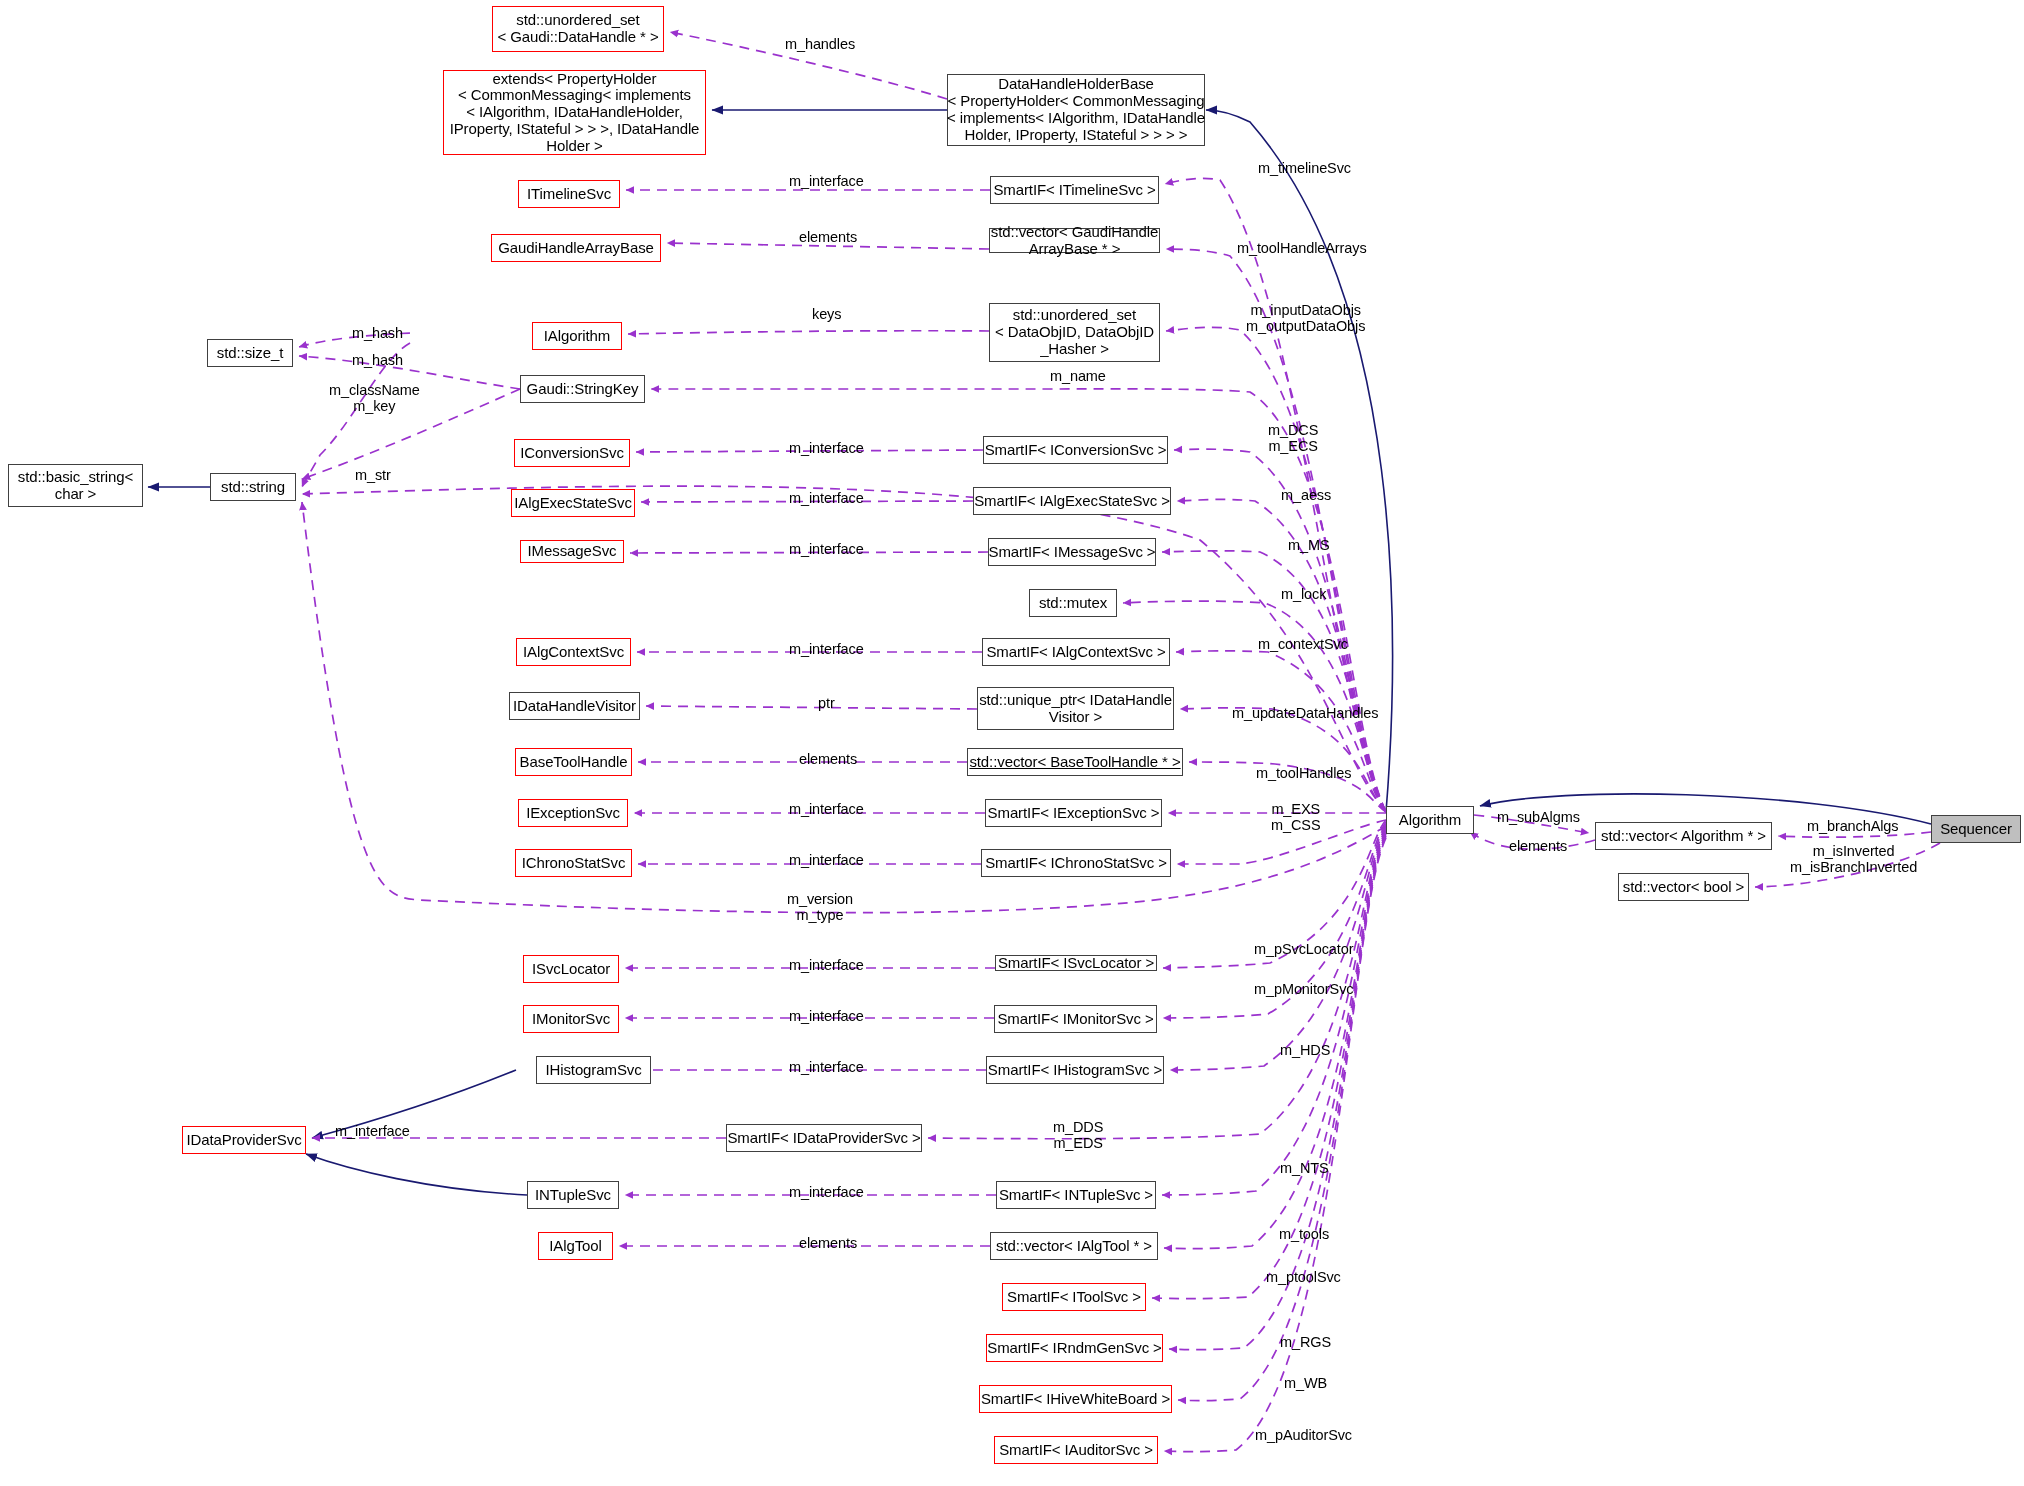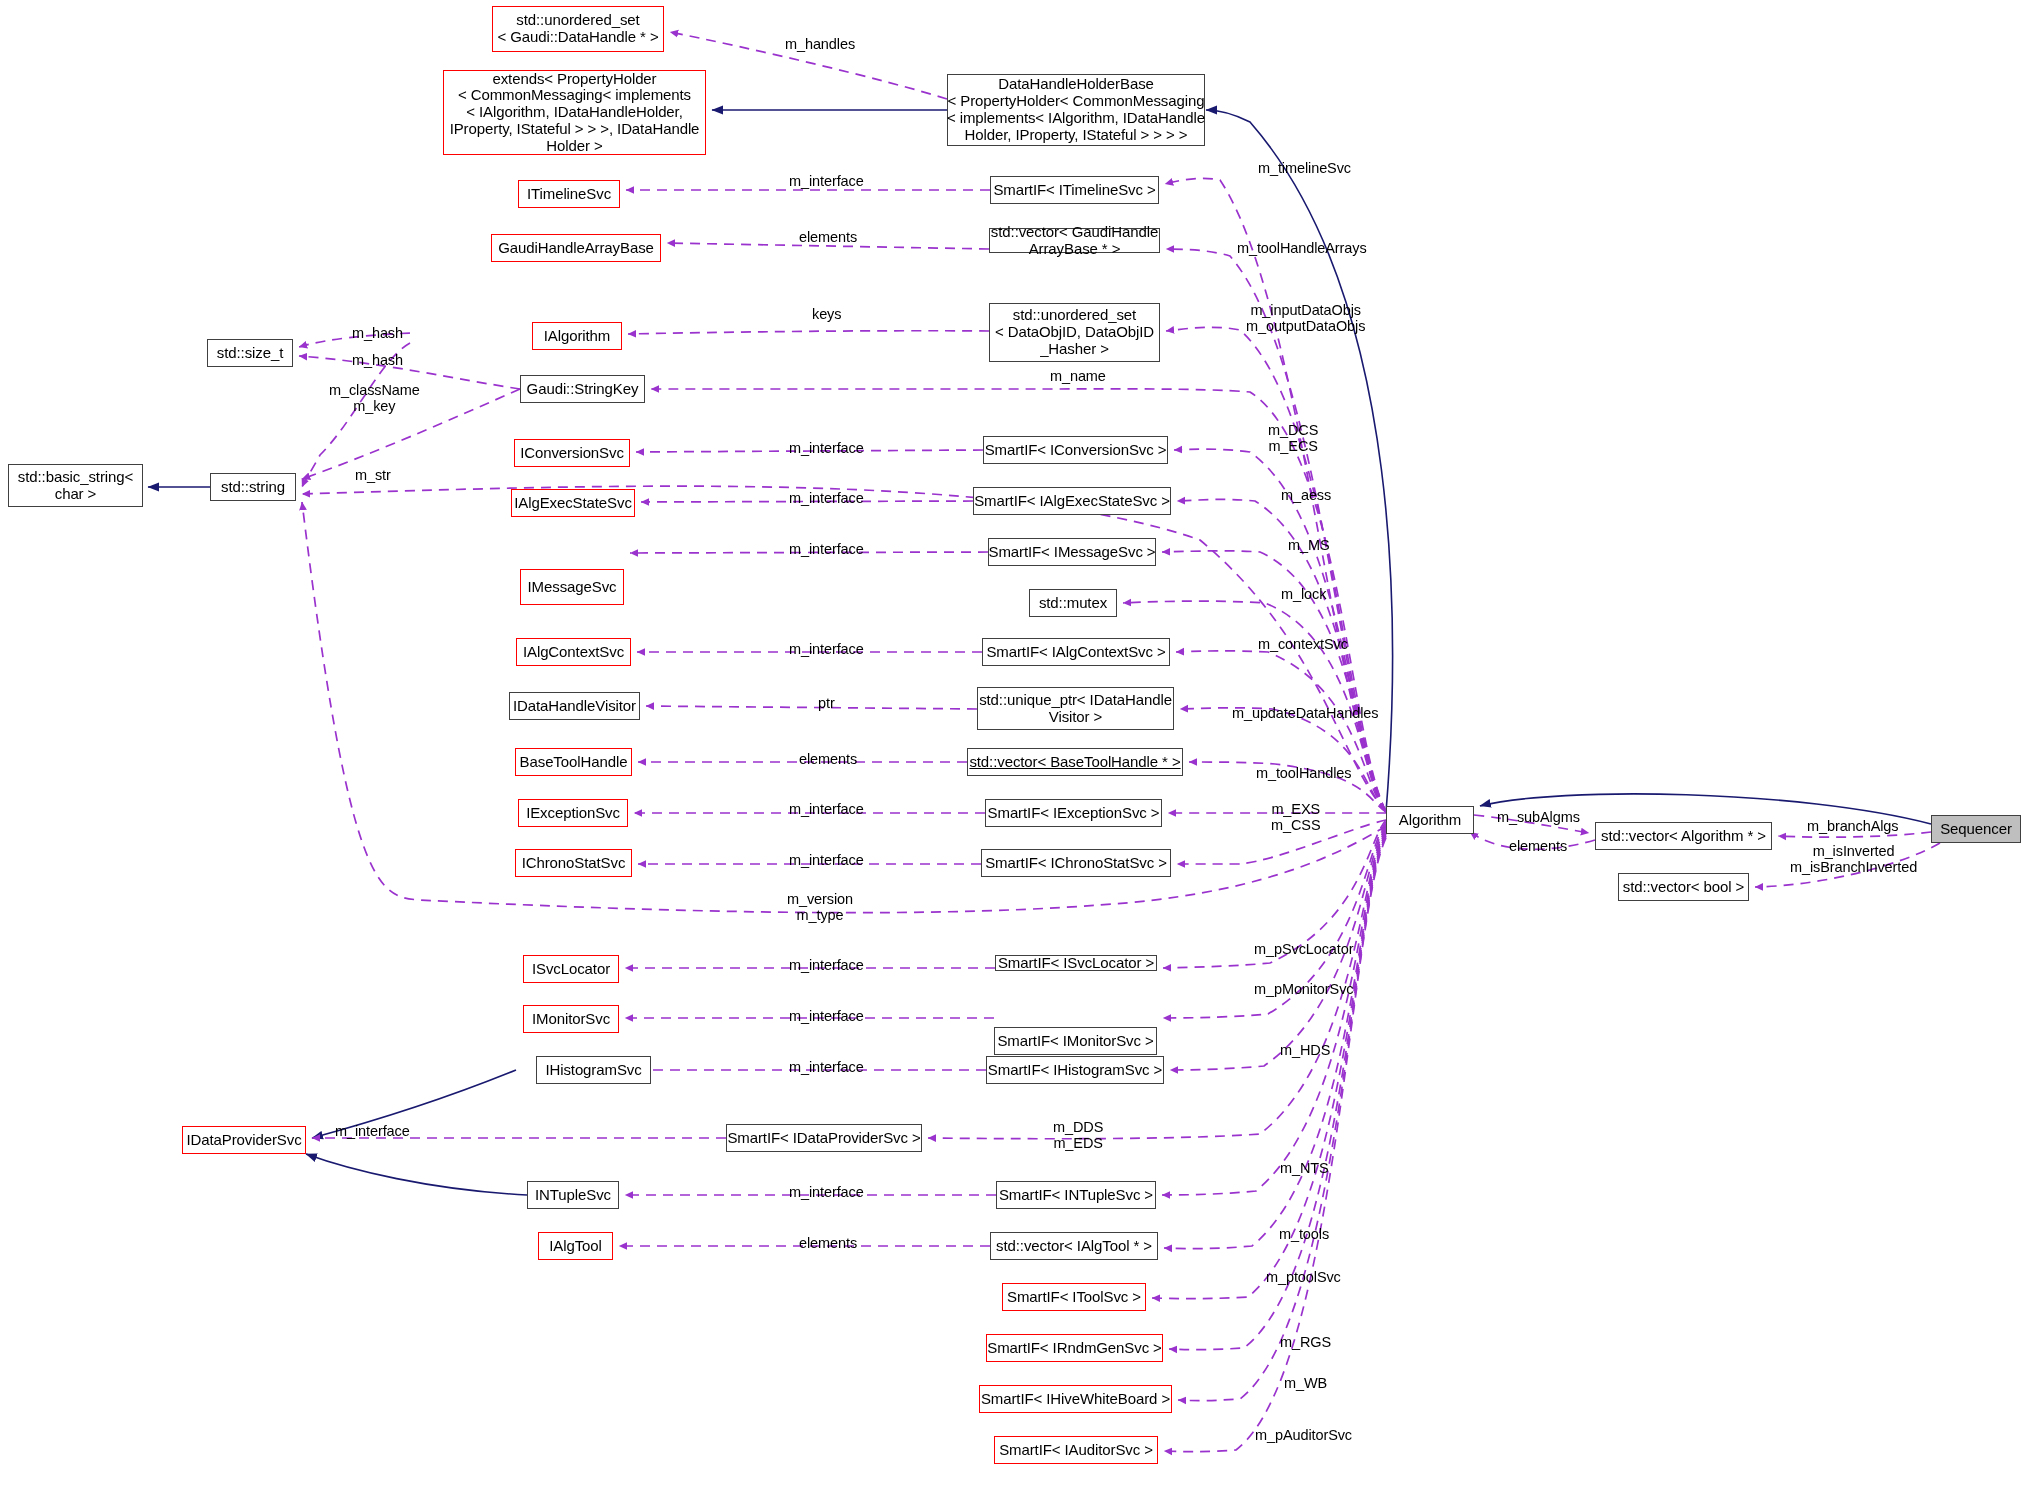--- a/index.html
+++ b/index.html
@@ -139,38 +139,38 @@
 _Hasher &gt;</span></div>
       <div class="node" style="left: 207px; top: 339px; width: 86px; height: 28px;"><span>std::size_t</span></div>
       <div class="node" style="left: 520px; top: 375px; width: 125px; height: 28px;"><span>Gaudi::StringKey</span></div>
       <div class="node" style="left: 8px; top: 464px; width: 135px; height: 43px;"><span>std::basic_string&lt;
 char &gt;</span></div>
       <div class="node" style="left: 210px; top: 473px; width: 86px; height: 28px;"><span>std::string</span></div>
       <div class="node red" style="left: 514px; top: 439px; width: 116px; height: 28px;"><span>IConversionSvc</span></div>
       <div class="node" style="left: 983px; top: 436px; width: 185px; height: 28px;"><span>SmartIF&lt; IConversionSvc &gt;</span></div>
       <div class="node red" style="left: 511px; top: 489px; width: 124px; height: 28px;"><span>IAlgExecStateSvc</span></div>
       <div class="node" style="left: 973px; top: 487px; width: 198px; height: 28px;"><span>SmartIF&lt; IAlgExecStateSvc &gt;</span></div>
-      <div class="node red" style="left: 520px; top: 569px; width: 104px; height: 36px;"><span>IMessageSvc</span></div>
+      <div class="node red" style="left: 520px; top: 540px; width: 104px; height: 23px;"><span>IMessageSvc</span></div>
       <div class="node" style="left: 988px; top: 538px; width: 168px; height: 28px;"><span>SmartIF&lt; IMessageSvc &gt;</span></div>
       <div class="node" style="left: 1029px; top: 589px; width: 88px; height: 28px;"><span>std::mutex</span></div>
       <div class="node red" style="left: 516px; top: 638px; width: 115px; height: 28px;"><span>IAlgContextSvc</span></div>
       <div class="node" style="left: 982px; top: 638px; width: 188px; height: 28px;"><span>SmartIF&lt; IAlgContextSvc &gt;</span></div>
       <div class="node" style="left: 509px; top: 692px; width: 131px; height: 28px;"><span>IDataHandleVisitor</span></div>
       <div class="node" style="left: 977px; top: 687px; width: 197px; height: 43px;"><span>std::unique_ptr&lt; IDataHandle
 Visitor &gt;</span></div>
       <div class="node red" style="left: 515px; top: 748px; width: 117px; height: 28px;"><span>BaseToolHandle</span></div>
       <div class="node" style="left: 967px; top: 748px; width: 216px; height: 28px; text-decoration: underline;"><span>std::vector&lt; BaseToolHandle * &gt;</span></div>
       <div class="node red" style="left: 518px; top: 799px; width: 110px; height: 28px;"><span>IExceptionSvc</span></div>
       <div class="node" style="left: 985px; top: 799px; width: 177px; height: 28px;"><span>SmartIF&lt; IExceptionSvc &gt;</span></div>
       <div class="node red" style="left: 515px; top: 849px; width: 117px; height: 28px;"><span>IChronoStatSvc</span></div>
       <div class="node" style="left: 981px; top: 849px; width: 190px; height: 28px;"><span>SmartIF&lt; IChronoStatSvc &gt;</span></div>
       <div class="node red" style="left: 523px; top: 955px; width: 96px; height: 28px;"><span>ISvcLocator</span></div>
       <div class="node" style="left: 995px; top: 955px; width: 162px; height: 16px;"><span>SmartIF&lt; ISvcLocator &gt;</span></div>
       <div class="node red" style="left: 523px; top: 1005px; width: 96px; height: 28px;"><span>IMonitorSvc</span></div>
-      <div class="node" style="left: 994px; top: 1005px; width: 163px; height: 28px; margin-top: 22px;"><span>SmartIF&lt; IMonitorSvc &gt;</span></div>
+      <div class="node" style="left: 994px; top: 1005px; width: 163px; height: 28px;"><span>SmartIF&lt; IMonitorSvc &gt;</span></div>
       <div class="node" style="left: 516px; top: 1056px; width: 115px; height: 28px; margin-left: 20px;"><span>IHistogramSvc</span></div>
       <div class="node" style="left: 986px; top: 1056px; width: 178px; height: 28px;"><span>SmartIF&lt; IHistogramSvc &gt;</span></div>
       <div class="node red" style="left: 182px; top: 1126px; width: 124px; height: 28px;"><span>IDataProviderSvc</span></div>
       <div class="node" style="left: 726px; top: 1124px; width: 196px; height: 28px;"><span>SmartIF&lt; IDataProviderSvc &gt;</span></div>
       <div class="node" style="left: 527px; top: 1181px; width: 92px; height: 28px;"><span>INTupleSvc</span></div>
       <div class="node" style="left: 996px; top: 1181px; width: 160px; height: 28px;"><span>SmartIF&lt; INTupleSvc &gt;</span></div>
       <div class="node red" style="left: 538px; top: 1232px; width: 75px; height: 28px;"><span>IAlgTool</span></div>
       <div class="node" style="left: 990px; top: 1232px; width: 168px; height: 28px;"><span>std::vector&lt; IAlgTool * &gt;</span></div>
       <div class="node red" style="left: 1002px; top: 1283px; width: 144px; height: 28px;"><span>SmartIF&lt; IToolSvc &gt;</span></div>
       <div class="node red" style="left: 986px; top: 1334px; width: 177px; height: 28px;"><span>SmartIF&lt; IRndmGenSvc &gt;</span></div>

